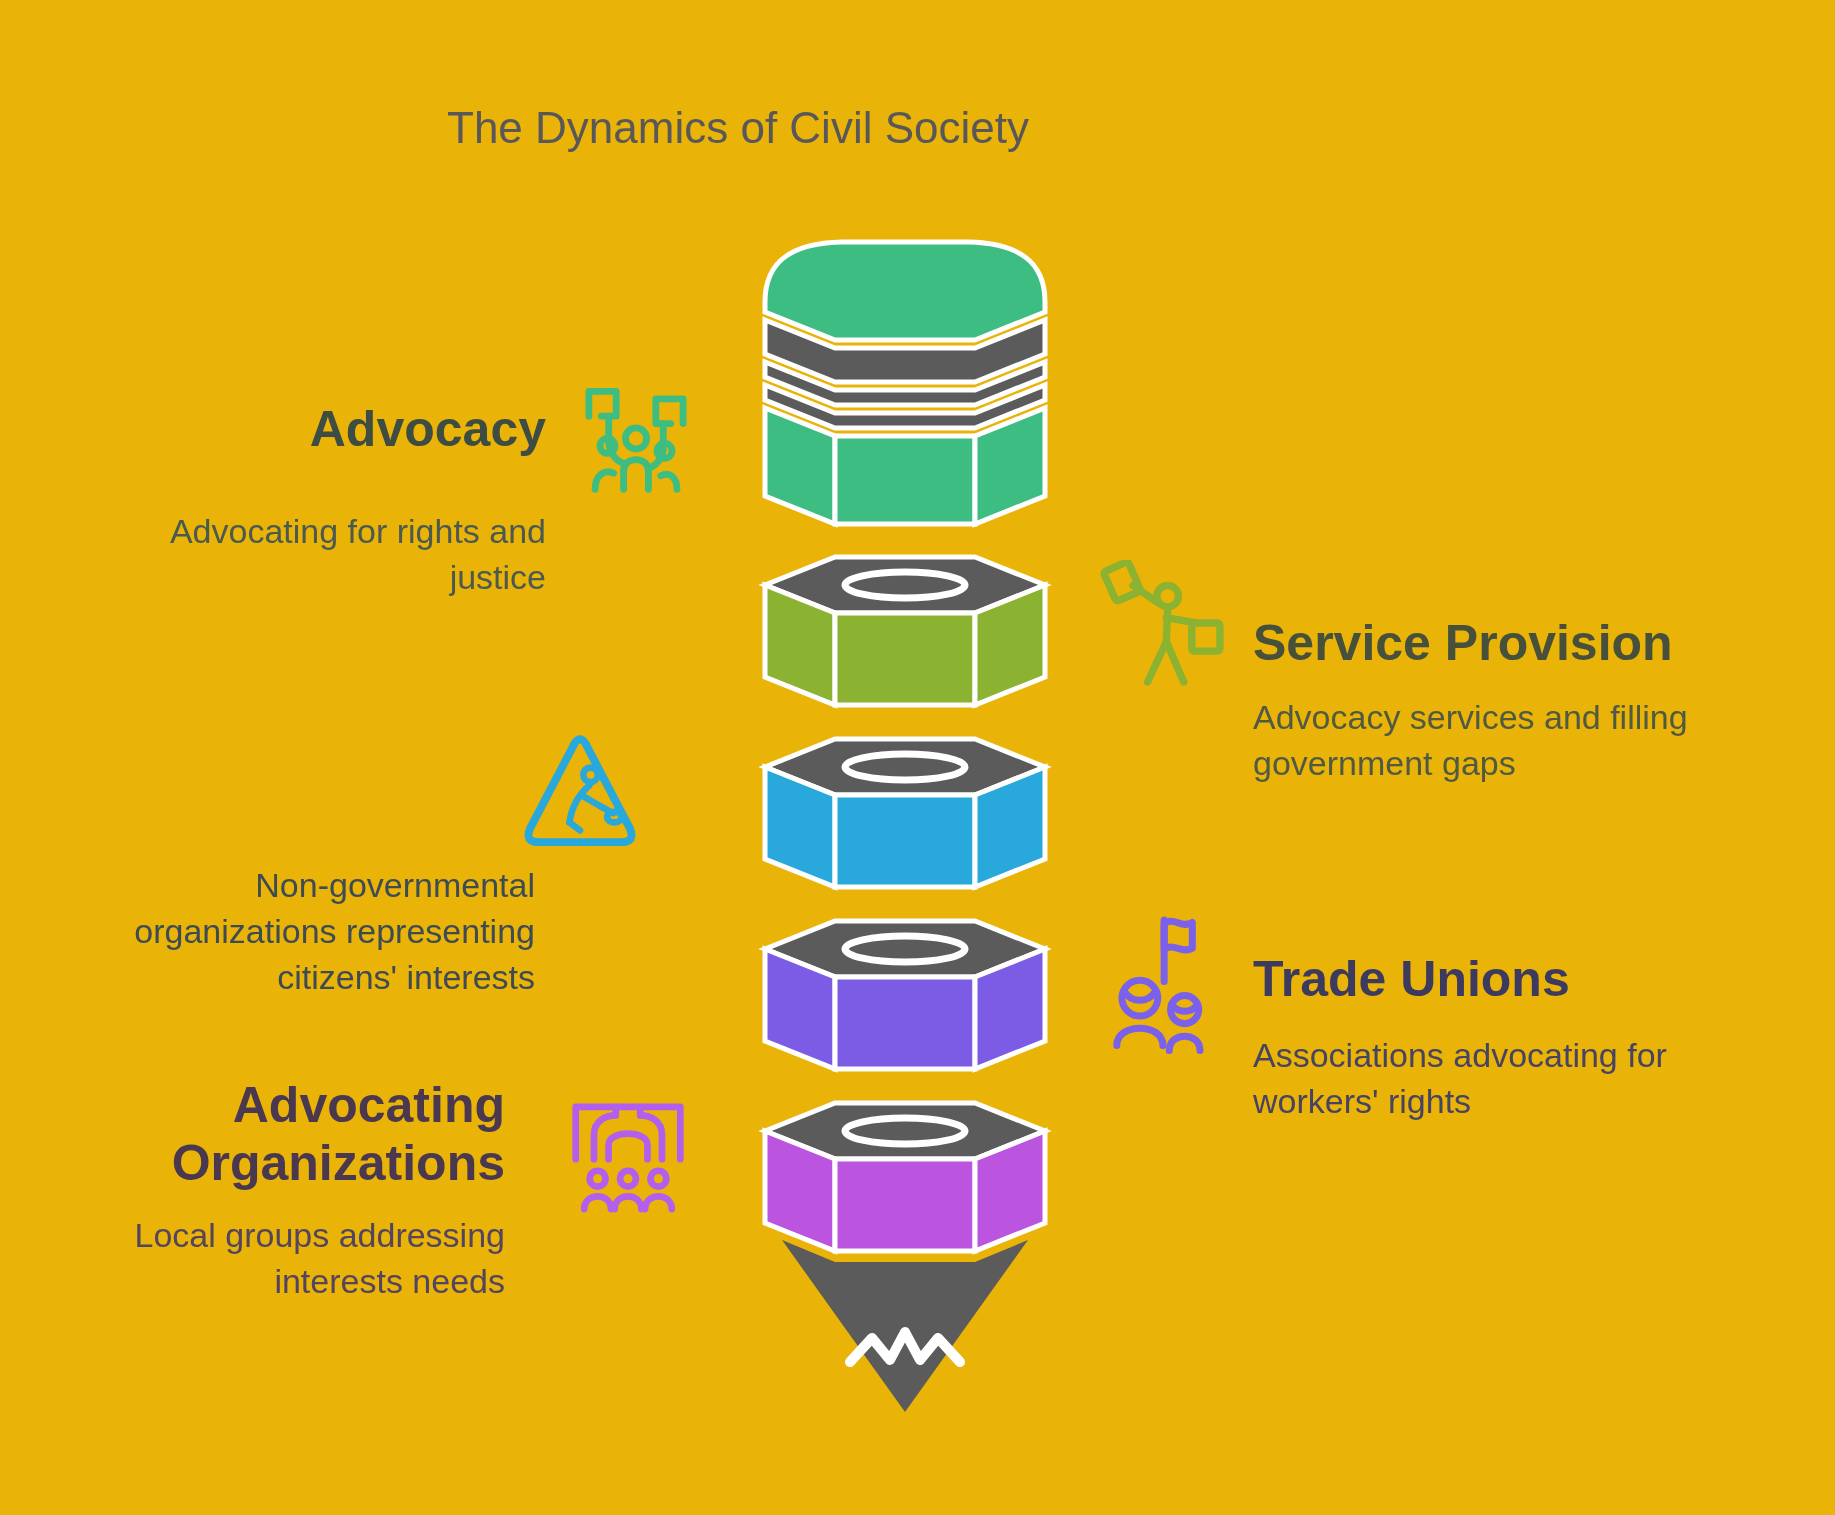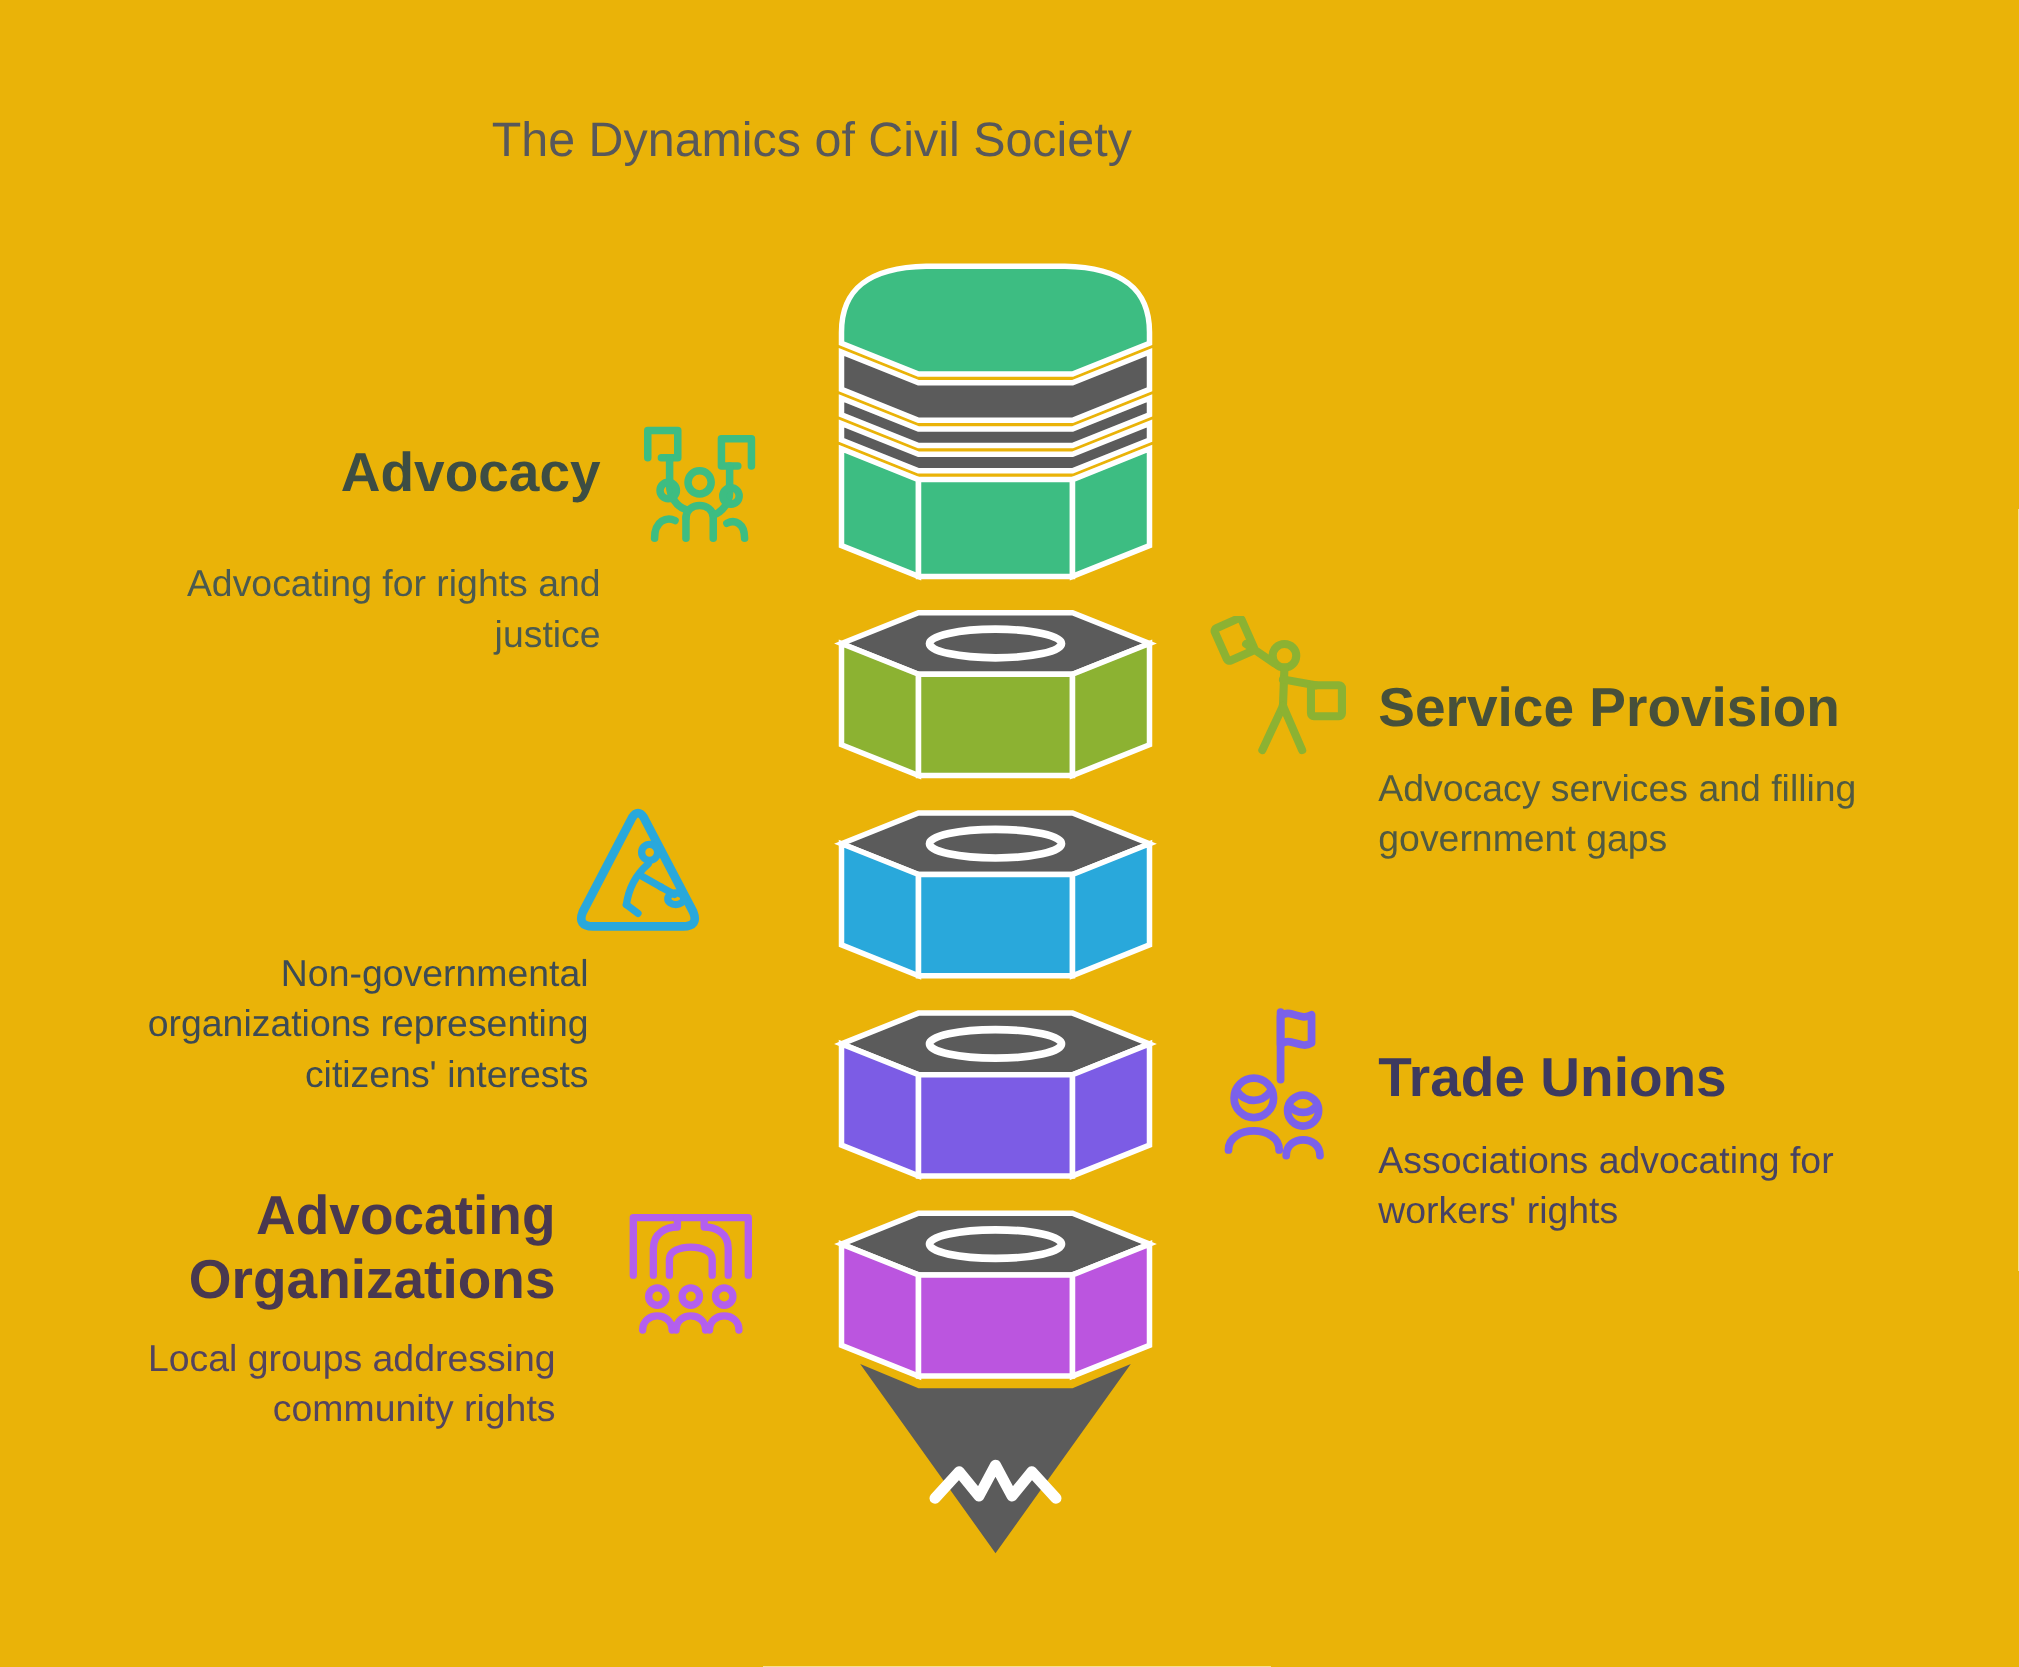--- a/index.html
+++ b/index.html
@@ -166,21 +166,21 @@
       <path d="M 53 72 C 58 79 68 79 73 72"></path>
       <path d="M 10 104 C 10 86 46 86 46 104"></path>
       <path d="M 51 108 C 51 93 75 93 75 108"></path>
     </svg>
   </div>
 
   <div class="item-block align-right" style="left:60px;top:1076px;width:445px;">
     <h2 class="item-heading" style="color: rgb(73, 56, 79);">Advocating Organizations</h2>
   </div>
   <div class="item-block align-right" style="left:60px;top:1212px;width:445px;">
-    <p class="item-desc" style="color: rgb(83, 68, 95);">Local groups addressing community rights</p>
+    <p class="item-desc" style="color: rgb(83, 68, 95);">Local groups addressing interests needs</p>
   </div>
   <div class="icon" style="left:566px;top:1096px;width:124px;height:124px;">
     <svg viewBox="0 0 100 102" fill="none" stroke-linecap="round" stroke-linejoin="round" stroke-width="5.5" stroke="#B35FEE">
       <path d="M 7 52 V 9 H 93 V 52"></path>
       <path d="M 22 52 V 32 C 22 20 32 16 40 16 V 9"></path>
       <path d="M 78 52 V 32 C 78 20 68 16 60 16 V 9"></path>
       <path d="M 34 52 V 40 C 34 28 66 28 66 40 V 52"></path>
       <circle cx="25" cy="68" r="6.5"></circle>
       <circle cx="50" cy="68" r="6.5"></circle>
       <circle cx="75" cy="68" r="6.5"></circle>

